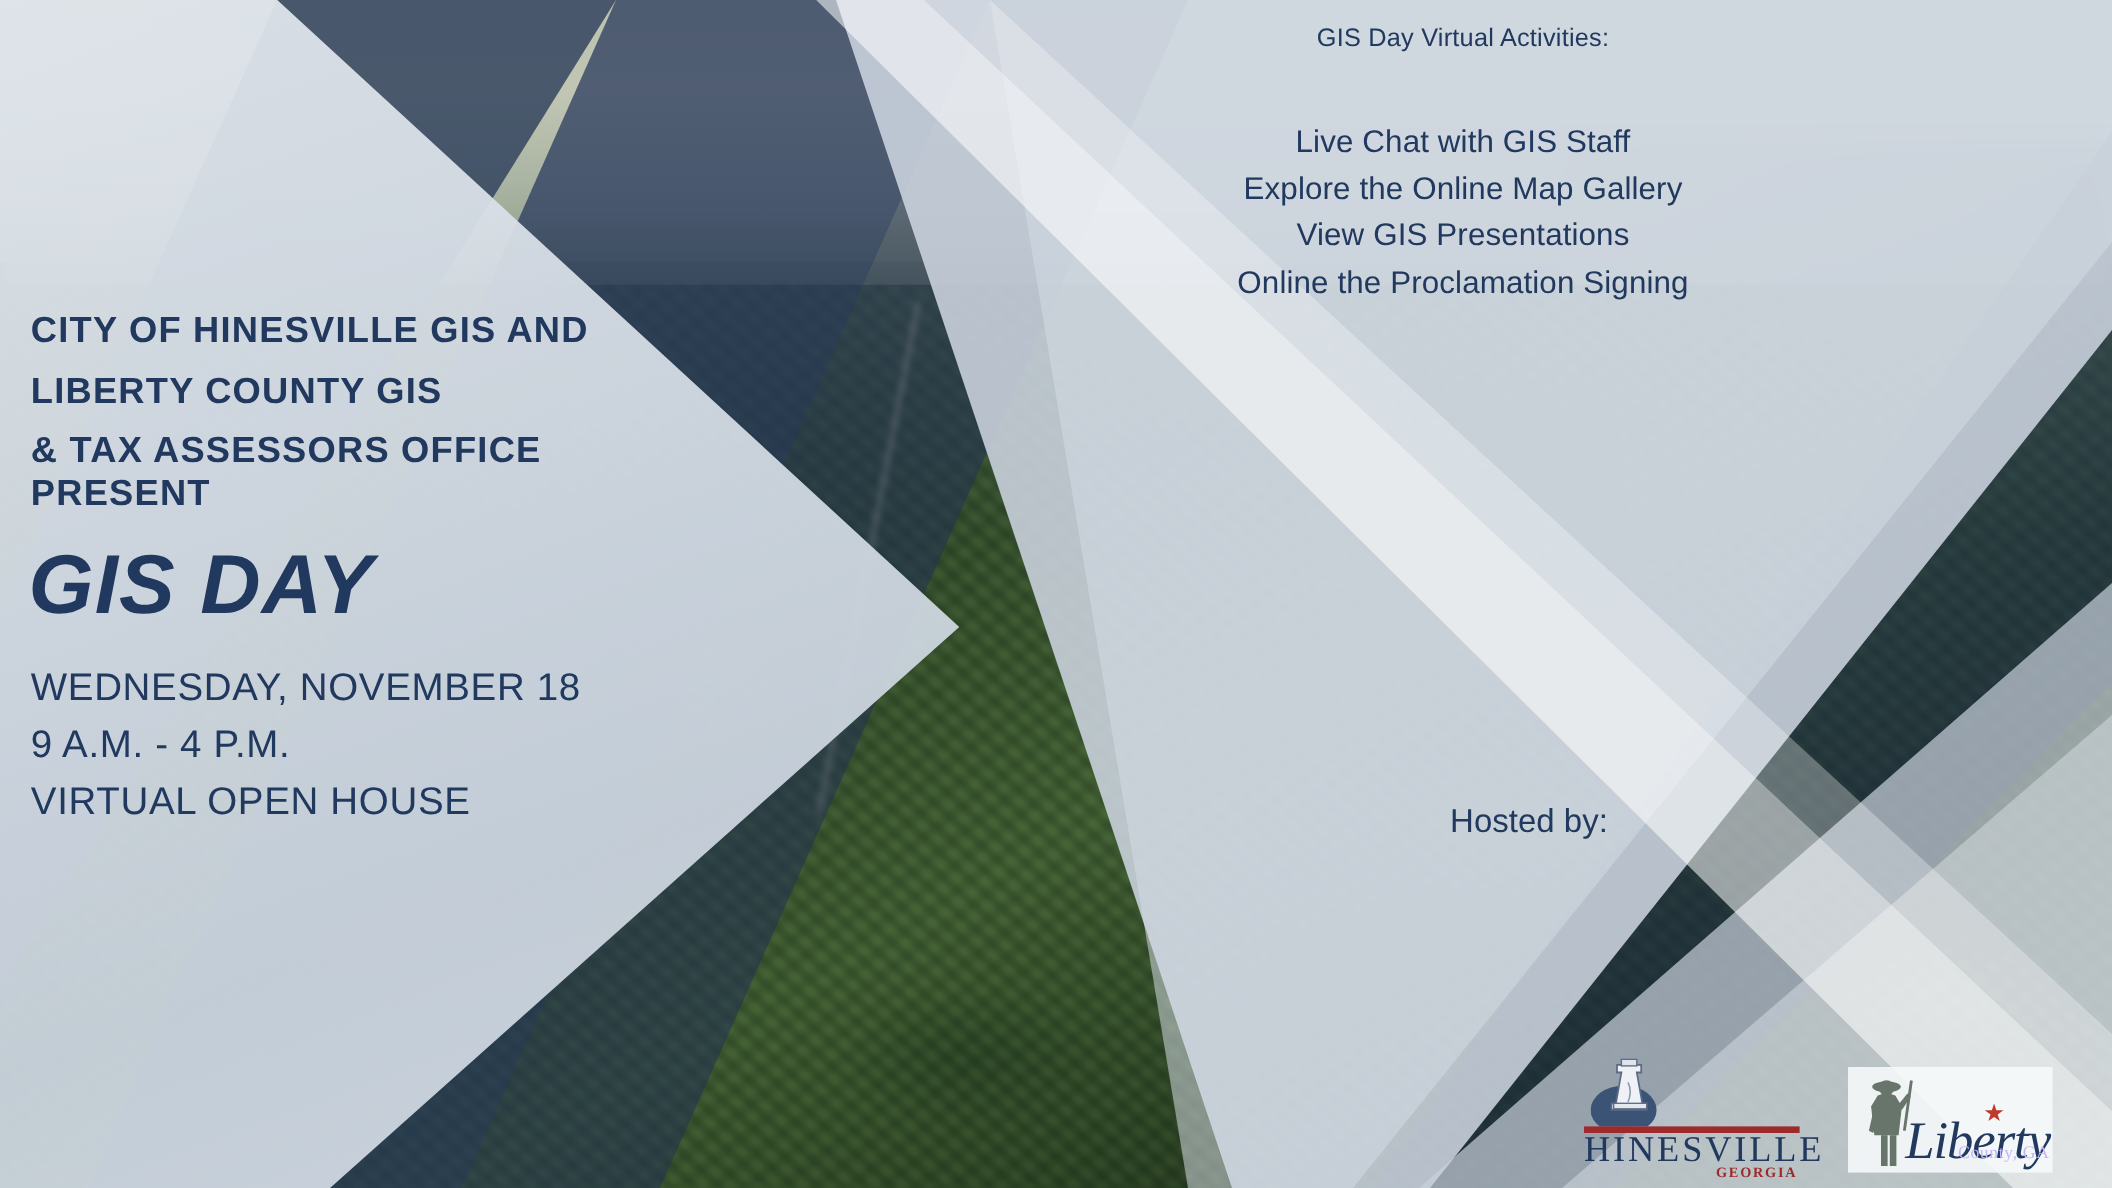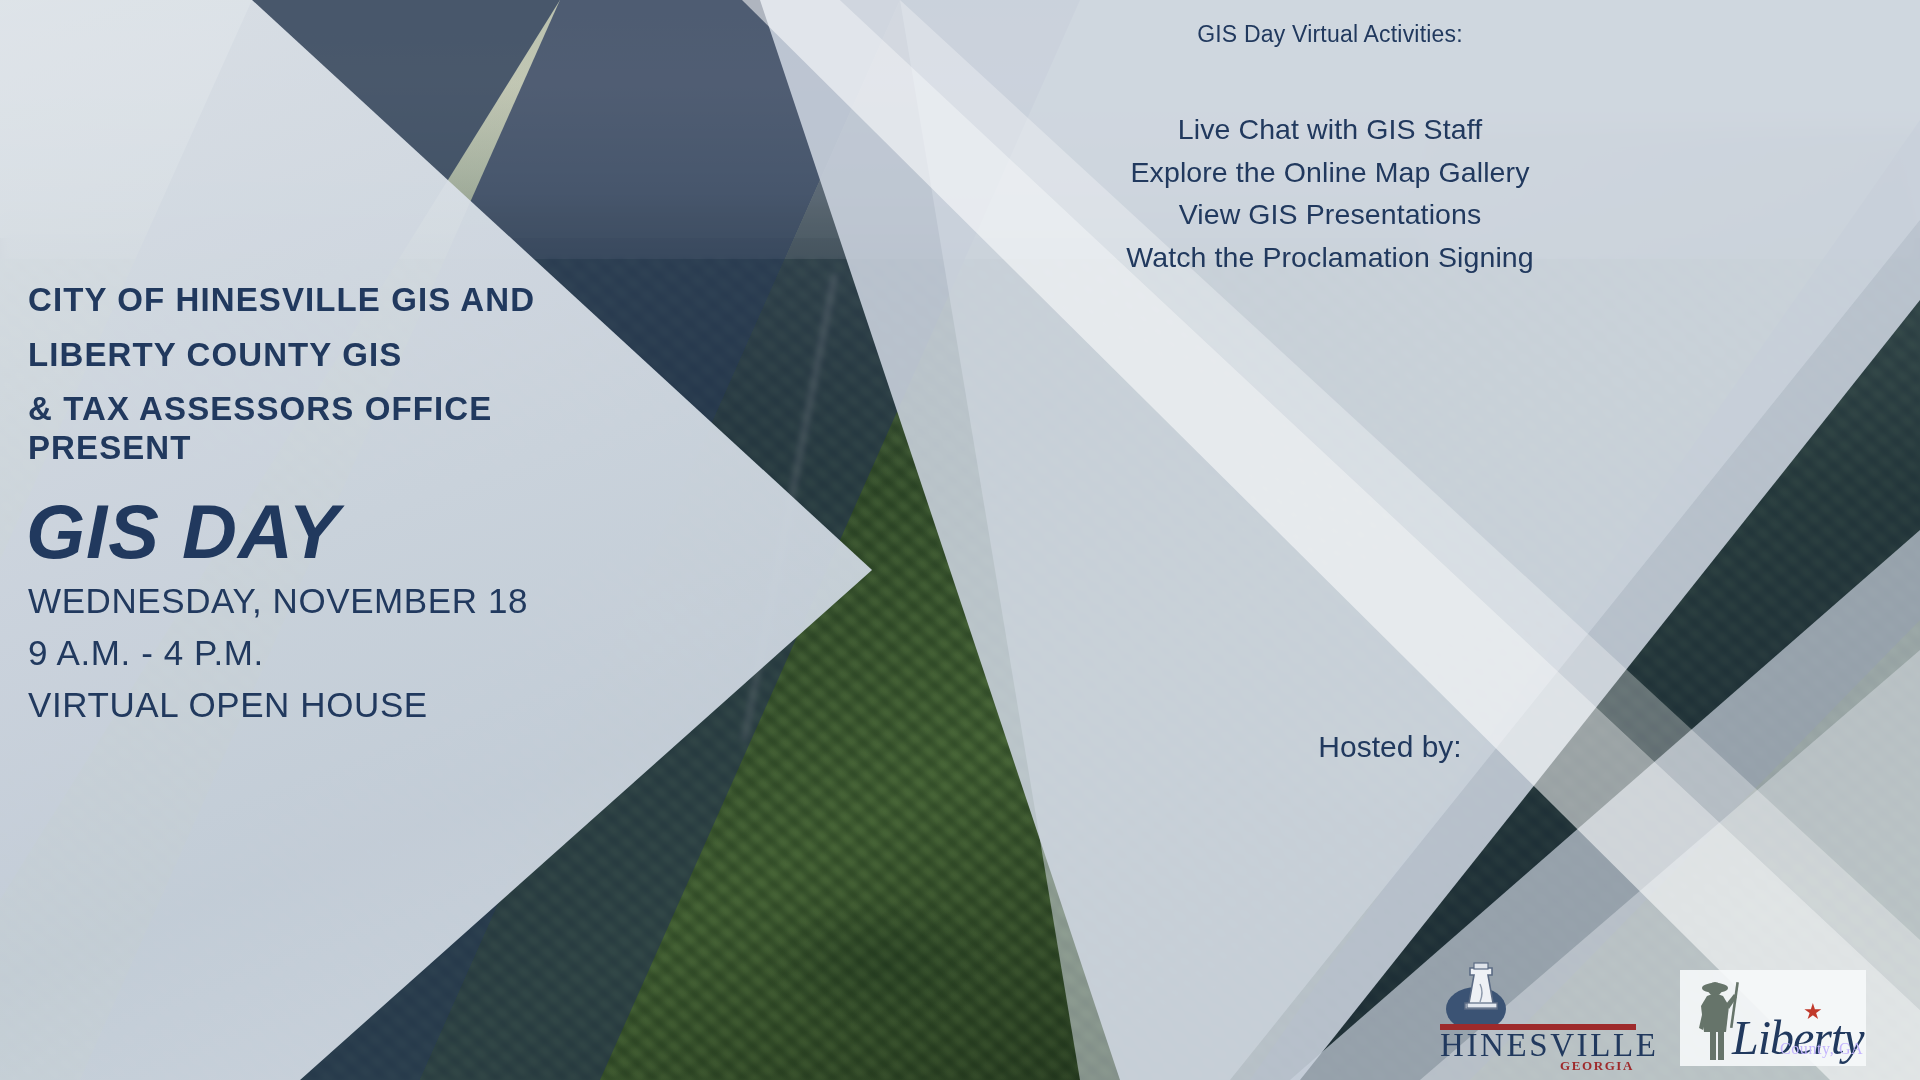--- a/index.html
+++ b/index.html
@@ -74,21 +74,21 @@
 
   
   .wedge-tr{position:absolute;inset:0;background:#1e2c4c;opacity:.55;
      clip-path:polygon(1920px 120px, 1920px 620px, 1470px 1080px, 1250px 1080px);}
 
   
   .left-block{position:absolute;left:28px;top:265px;width:600px;color:#21395e;}
   .presenter{font-size:33px;font-weight:700;letter-spacing:1.1px;line-height:38.5px;
              text-transform:uppercase;margin-top:16px;}
   .gisday{font-size:76px;font-weight:700;font-style:italic;letter-spacing:1px;
-          line-height:86px;margin:22px 0 0 -2px;}
+          line-height:86px;margin:22px 0 24px -2px;}
   .when{font-size:35px;font-weight:400;letter-spacing:.6px;line-height:52px;
         text-transform:uppercase;}
 
   .right-block{position:absolute;left:900px;top:14px;width:860px;text-align:center;color:#21395e;}
   .act-title{font-size:23px;font-weight:400;letter-spacing:.2px;line-height:40px;}
   .act-list{margin-top:54px;}
   .act-item{font-size:28.5px;font-weight:400;letter-spacing:.1px;line-height:42.5px;}
 
   .hosted{position:absolute;left:1180px;top:726px;width:420px;text-align:center;
           color:#21395e;font-size:30px;line-height:42px;}
@@ -154,21 +154,21 @@
     <div class="when">9 A.M. - 4 P.M.</div>
     <div class="when">VIRTUAL OPEN HOUSE</div>
   </div>
 
   <div class="right-block">
     <div class="act-title">GIS Day Virtual Activities:</div>
     <div class="act-list">
       <div class="act-item">Live Chat with GIS Staff</div>
       <div class="act-item">Explore the Online Map Gallery</div>
       <div class="act-item">View GIS Presentations</div>
-      <div class="act-item">Watch the Proclamation Signing</div>
+      <div class="act-item">Online the Proclamation Signing</div>
     </div>
   </div>
 
   <div class="hosted">Hosted by:</div>
 
   <div class="logos">
 
     <div class="logo-hv">
       <svg class="hv-bell" viewBox="0 0 74 62">
         <ellipse cx="30" cy="47" rx="30" ry="22" fill="#3b5374"></ellipse>

